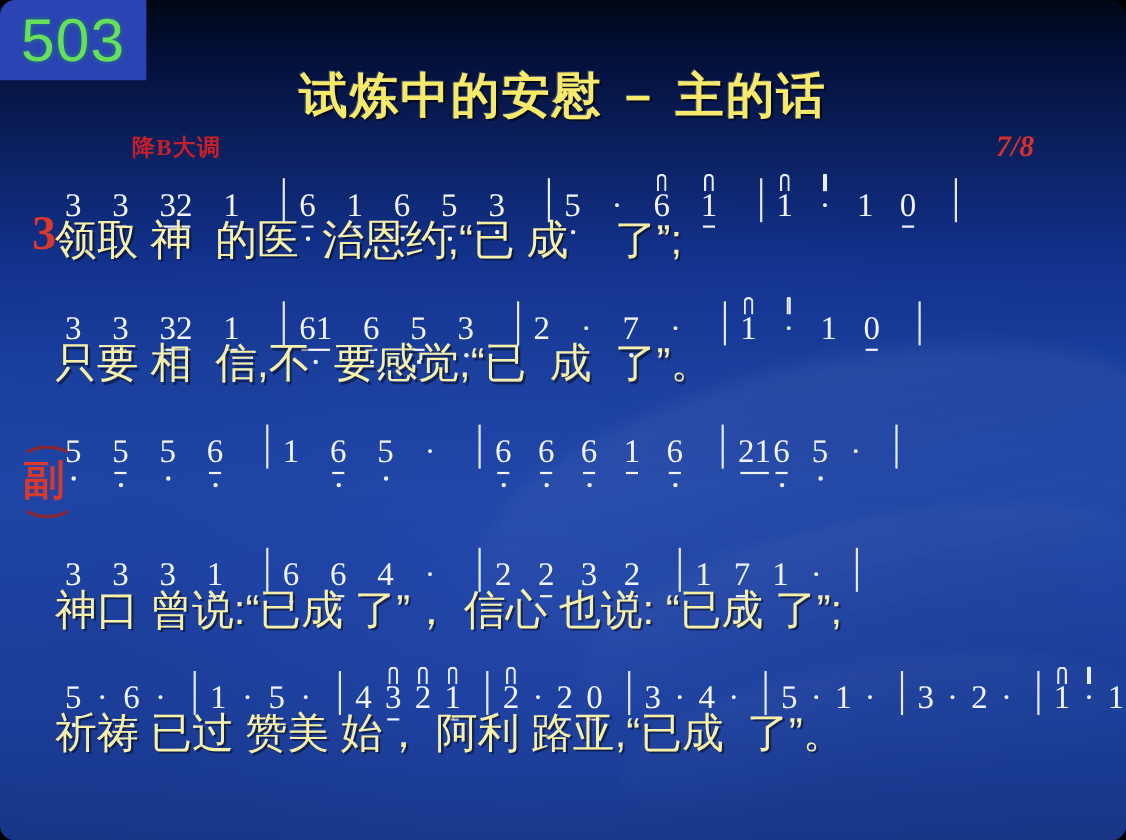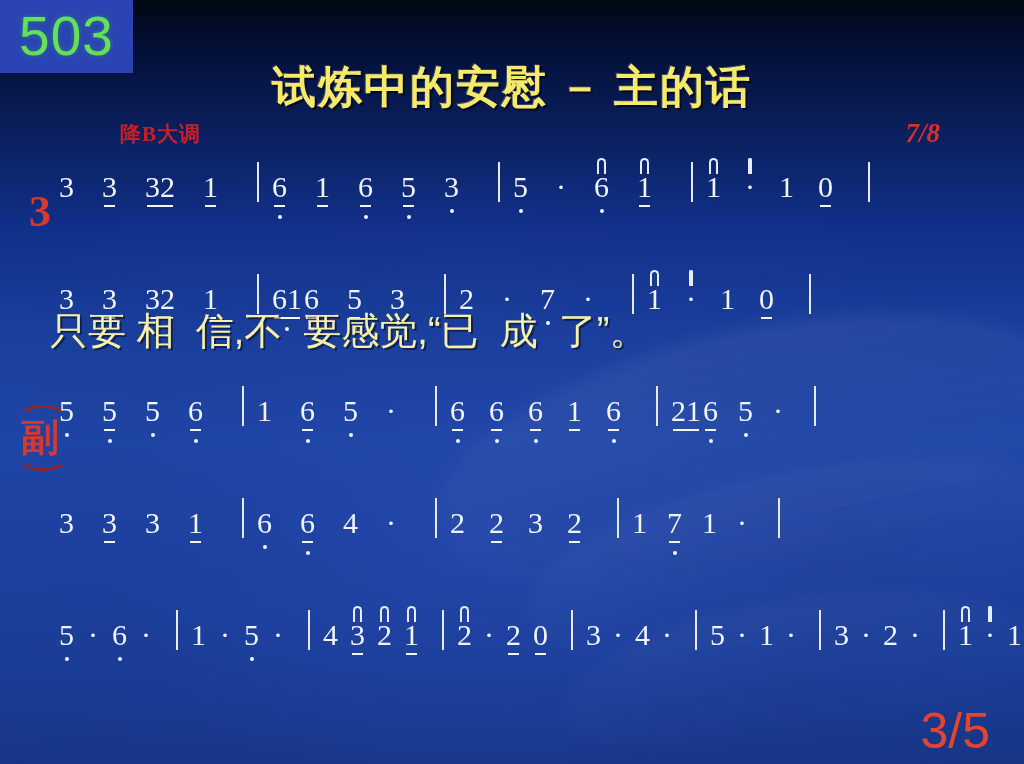--- a/index.html
+++ b/index.html
@@ -9,20 +9,21 @@
   }
   #slide {
     position: relative;
     width: 1024px;
     height: 764px;
     overflow: hidden;
     background:
       radial-gradient(ellipse 780px 520px at 46% 72%, rgba(38,74,176,0.55) 0%, rgba(30,60,150,0.22) 48%, rgba(0,0,0,0) 78%),
       linear-gradient(to bottom, #000814 0%, #03103a 7%, #0a1f5c 17%, #11308a 30%, #1a3f9e 44%, #1e46a8 58%, #1d41a0 72%, #1a3d98 86%, #163585 100%);
     font-family: "Liberation Sans", sans-serif;
+    border-radius: 14px;
     -webkit-font-smoothing: antialiased;
   }
   
   .sweep {
     position: absolute;
     pointer-events: none;
     background: linear-gradient(to bottom, rgba(255,255,255,0.055), rgba(255,255,255,0.0));
     border-radius: 50%;
     filter: blur(7px);
   }
@@ -247,29 +248,30 @@
           <span class="cell" style="margin-right: 26px;"><span class="n">·</span></span>
           <span class="cell lo tie" style="margin-right: 26px;"><span class="n">6</span></span>
           <span class="cell beam tie" style="margin-right: 26px;"><span class="n">1</span></span>
           <span class="bar"></span>
           <span class="cell tie" style="margin-right: 22px;"><span class="n">1</span></span>
           <span class="cell tie" style="margin-right: 22px;"><span class="n">·</span></span>
           <span class="cell" style="margin-right: 22px;"><span class="n">1</span></span>
           <span class="cell beam" style="margin-right: 22px;"><span class="n">0</span></span>
           <span class="bar"></span>
         </div>
+        <div class="lyrics" style="font-size: 38px;">领取 神  的医  治恩约,“已 成    了”;</div>
       </div>
       <div class="system">
         <div class="notes">
           <span class="cell" style="margin-right: 26px;"><span class="n">3</span></span>
           <span class="cell beam" style="margin-right: 26px;"><span class="n">3</span></span>
           <span class="cell beam" style="margin-right: 26px;"><span class="n">32</span></span>
           <span class="cell beam" style="margin-right: 26px;"><span class="n">1</span></span>
           <span class="bar"></span>
-          <span class="cell lo beam" style=""><span class="n">61</span></span>
+          <span class="cell lo beam" style="margin-right: 26px;"><span class="n">61</span></span>
           <span class="cell lo beam" style="margin-right: 26px;"><span class="n">6</span></span>
           <span class="cell lo beam" style="margin-right: 26px;"><span class="n">5</span></span>
           <span class="cell lo" style="margin-right: 26px;"><span class="n">3</span></span>
           <span class="bar"></span>
           <span class="cell" style="margin-right: 26px;"><span class="n">2</span></span>
           <span class="cell" style="margin-right: 26px;"><span class="n">·</span></span>
           <span class="cell lo" style="margin-right: 26px;"><span class="n">7</span></span>
           <span class="cell" style="margin-right: 26px;"><span class="n">·</span></span>
           <span class="bar"></span>
           <span class="cell tie" style="margin-right: 22px;"><span class="n">1</span></span>
@@ -322,20 +324,21 @@
           <span class="cell beam" style="margin-right: 22px;"><span class="n">2</span></span>
           <span class="cell" style="margin-right: 22px;"><span class="n">3</span></span>
           <span class="cell beam" style="margin-right: 22px;"><span class="n">2</span></span>
           <span class="bar"></span>
           <span class="cell" style="margin-right: 18px;"><span class="n">1</span></span>
           <span class="cell lo beam" style="margin-right: 18px;"><span class="n">7</span></span>
           <span class="cell" style="margin-right: 18px;"><span class="n">1</span></span>
           <span class="cell" style="margin-right: 18px;"><span class="n">·</span></span>
           <span class="bar"></span>
         </div>
+        <div class="lyrics" style="font-size: 38px;">神口 曾说:“已成 了”， 信心 也说: “已成 了”;</div>
       </div>
       <div class="system">
         <div class="notes">
           <span class="cell lo" style="margin-right: 12px;"><span class="n">5</span></span>
           <span class="cell" style="margin-right: 12px;"><span class="n">·</span></span>
           <span class="cell lo" style="margin-right: 12px;"><span class="n">6</span></span>
           <span class="cell" style="margin-right: 12px;"><span class="n">·</span></span>
           <span class="bar"></span>
           <span class="cell" style="margin-right: 12px;"><span class="n">1</span></span>
           <span class="cell" style="margin-right: 12px;"><span class="n">·</span></span>
@@ -364,17 +367,17 @@
           <span class="bar"></span>
           <span class="cell" style="margin-right: 10px;"><span class="n">3</span></span>
           <span class="cell" style="margin-right: 10px;"><span class="n">·</span></span>
           <span class="cell" style="margin-right: 10px;"><span class="n">2</span></span>
           <span class="cell" style="margin-right: 10px;"><span class="n">·</span></span>
           <span class="bar"></span>
           <span class="cell tie" style="margin-right: 10px;"><span class="n">1</span></span>
           <span class="cell tie" style="margin-right: 10px;"><span class="n">·</span></span>
           <span class="cell" style="margin-right: 10px;"><span class="n">1</span></span>
         </div>
+        <div class="lyrics" style="font-size: 38px;">祈祷 已过 赞美 始， 阿利 路亚,“已成  了”。</div>
       </div>
     </div>
 
-  <div id="pagenum">3/5</div>
 </div>
 
 </body></html>

